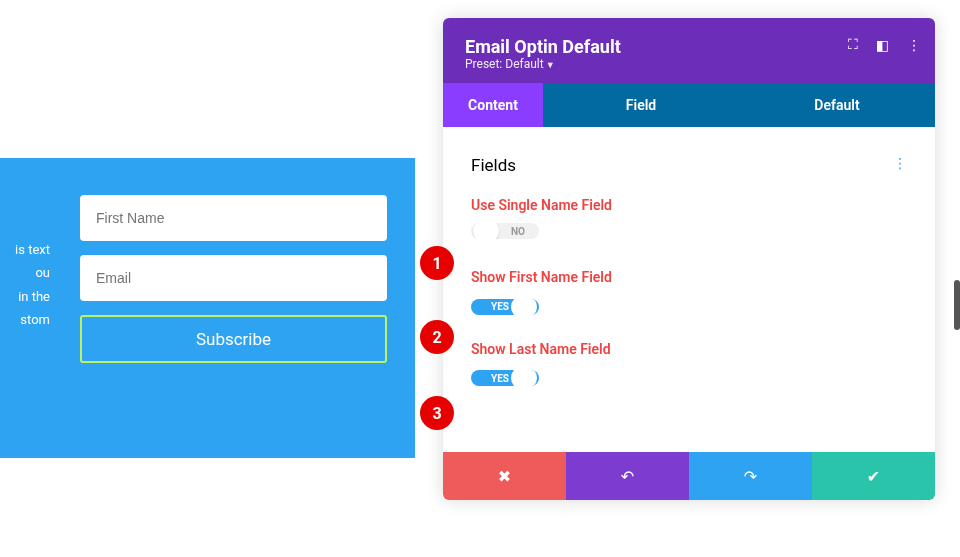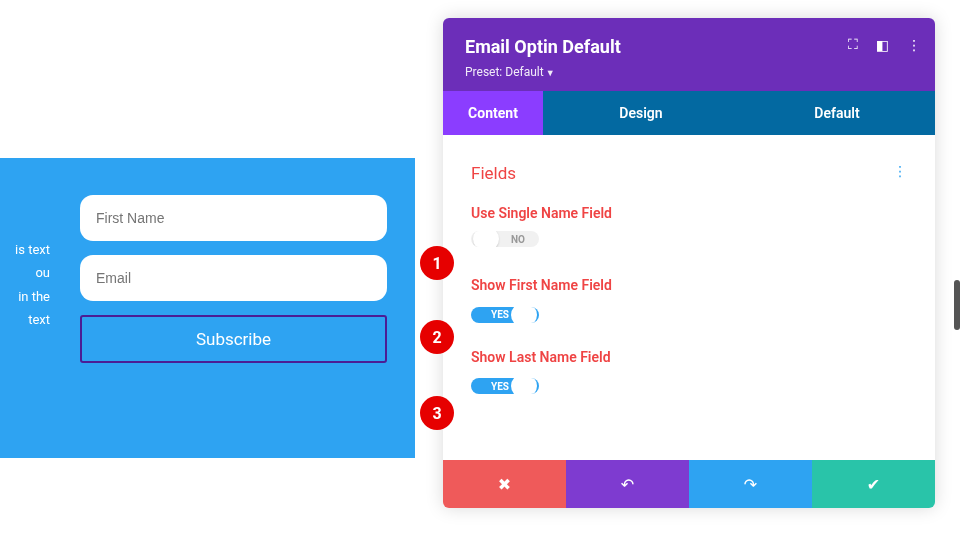--- a/index.html
+++ b/index.html
@@ -2,39 +2,39 @@
 <html><head>
 <meta charset="utf-8">
 <style>
 * { box-sizing: border-box; margin: 0; padding: 0; }
 body { font-family: -apple-system, BlinkMacSystemFont, "Segoe UI", Roboto, "Open Sans", sans-serif; background: #fff; width: 960px; height: 557px; overflow: hidden; position: relative; }
 
 
 .preview { position: absolute; left: 0; top: 158px; width: 415px; height: 300px; background: #2ea3f2; padding: 25px 28px 25px 0; display: flex; }
 .preview-text { width: 50px; color: #fff; font-size: 13px; line-height: 1.8; padding-top: 55px; text-align: right; }
 .preview-form { flex: 1; padding-left: 30px; display: flex; flex-direction: column; gap: 14px; padding-top: 12px; }
-.preview-input { background: #fff; border: none; border-radius: 13px; padding: 15px 16px; font-size: 14px; color: #555; }
-.preview-button { border: 2px solid #4c1d95; background: transparent; color: #fff; padding: 12px; border-radius: 3px; font-size: 17px; text-align: center; }
+.preview-input { background: #fff; border: none; border-radius: 4px; padding: 15px 16px; font-size: 14px; color: #555; }
+.preview-button { border: 2px solid #bef264; background: transparent; color: #fff; padding: 12px; border-radius: 3px; font-size: 17px; text-align: center; }
 
 
 .panel { position: absolute; left: 443px; top: 18px; width: 492px; background: #fff; box-shadow: 0 0 18px rgba(0,0,0,0.15); border-radius: 6px; overflow: hidden; }
 .panel-header { background: #6c2eb9; color: #fff; padding: 18px 20px 12px 22px; position: relative; }
 .panel-title { font-size: 18px; font-weight: 700; }
-.panel-preset { font-size: 12px; margin-top: 8px; opacity: 0.9; }
+.panel-preset { font-size: 12px; margin-top: 0; opacity: 0.9; }
 .panel-preset .caret { font-size: 9px; margin-left: 2px; }
 .panel-icons { position: absolute; right: 14px; top: 18px; display: flex; gap: 18px; align-items: center; }
 .panel-icons span { font-size: 14px; cursor: pointer; }
 
 .tabs { display: flex; background: #0369a1; }
 .tab { flex: 1; padding: 14px 0; text-align: center; color: #fff; font-size: 14px; font-weight: 600; cursor: pointer; }
 .tab.active { background: #8b3dff; font-weight: 700; }
 .tab:first-child { flex: 0 0 100px; }
 
 .panel-body { padding: 28px 28px 40px 28px; position: relative; }
-.section-title { color: #ef4444; font-size: 17px; font-weight: 400; margin-bottom: 22px; }
+.section-title { color: #000000; font-size: 17px; font-weight: 400; margin-bottom: 22px; }
 .section-menu { position: absolute; right: 28px; top: 28px; color: #2ea3f2; font-size: 14px; cursor: pointer; }
 
 .field-row { margin-bottom: 26px; }
 .field-label { font-size: 14px; font-weight: 600; color: #ef4444; margin-bottom: 10px; }
 .toggle { display: inline-flex; align-items: center; border-radius: 14px; height: 16px; cursor: pointer; position: relative; overflow: hidden; font-size: 10px; font-weight: 700; }
 .toggle-off { background: #f1f1f1; width: 68px; color: #999; }
 .toggle-off .knob { width: 26px; height: 24px; background: #fff; border-radius: 12px; margin: 2px; box-shadow: 0 1px 2px rgba(0,0,0,0.15); }
 .toggle-off .tlabel { flex: 1; text-align: center; padding-right: 4px; }
 .toggle-on { background: #2ea3f2; width: 68px; color: #fff; }
 .toggle-on .tlabel { flex: 1; text-align: right; padding-left: 4px; }
@@ -54,21 +54,21 @@
 .scroll-ind { position: absolute; right: 0; top: 280px; width: 6px; height: 50px; background: #555; border-radius: 3px; }
 </style>
 </head>
 <body>
 
 <div class="preview">
   <div class="preview-text">
     <div>is text</div>
     <div>ou</div>
     <div>in the</div>
-    <div>text</div>
+    <div>stom</div>
   </div>
   <div class="preview-form">
     <input class="preview-input" placeholder="First Name" style="">
     <input class="preview-input" placeholder="Email" style="">
     <div class="preview-button">Subscribe</div>
   </div>
 </div>
 
 <div class="panel">
   <div class="panel-header">
@@ -77,21 +77,21 @@
       <span>Preset: Default</span><span class="caret">▼</span>
     </div>
     <div class="panel-icons">
       <span>⛶</span>
       <span>◧</span>
       <span>⋮</span>
     </div>
   </div>
   <div class="tabs">
     <div class="tab active">Content</div>
-    <div class="tab">Design</div>
+    <div class="tab">Field</div>
     <div class="tab">Default</div>
   </div>
   <div class="panel-body">
     <div class="section-title">Fields</div>
     <div class="section-menu">⋮</div>
 
     <div class="field-row">
       <div class="field-label">Use Single Name Field</div>
       <div class="toggle toggle-off">
         <div class="knob"></div>

